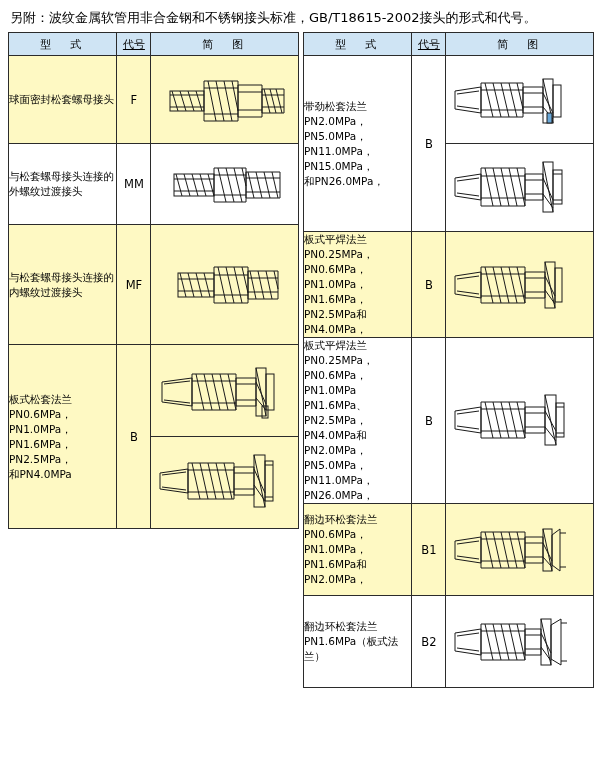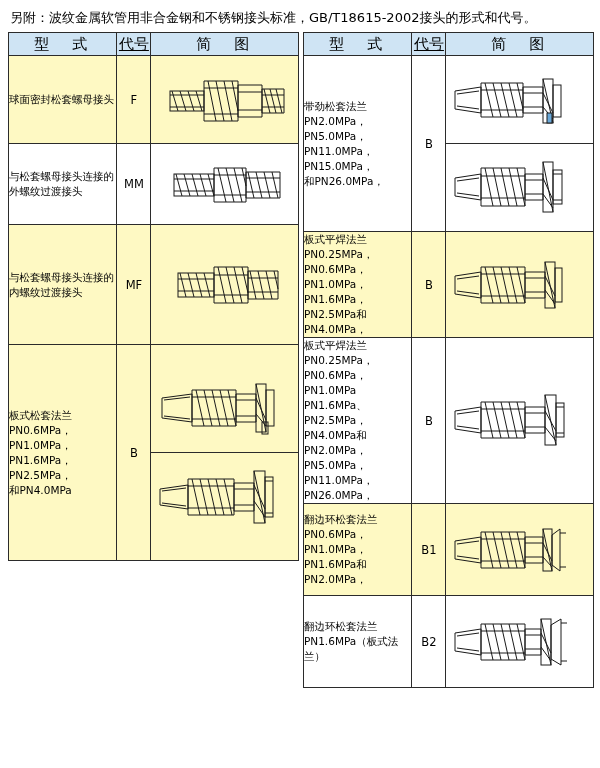--- a/index.html
+++ b/index.html
@@ -36,21 +36,21 @@
     border: 1px solid #2b2b2b;
   }
   table.main td, table.main th {
     border: 1px solid #2b2b2b;
     padding: 0;
     vertical-align: middle;
   }
   .hdr {
     background: #cfe4f4;
     text-align: center;
-    font-size: 15px;
+    font-size: 11px;
     height: 22px;
     letter-spacing: 4px;
     font-weight: normal;
   }
   .hdr.nosp { letter-spacing: 0px; text-decoration: underline; }
   .cell-text {
     font-size: 10.5px;
     line-height: 15px;
     padding: 4px 5px;
     text-align: left;
@@ -152,21 +152,21 @@
                     <path d="M64 22 l8 36 M72 22 l8 36 M80 22 l8 36 M88 22 l6 26"></path>
                     <path d="M94 26 L124 26 L124 54 L94 54 Z"></path>
                     <path d="M94 33 h30 M94 47 h30"></path>
                     <path d="M96 26 l6 28 M104 26 l6 28 M112 26 l6 28 M120 26 l4 18"></path>
                   </g>
                 </svg>
               </td>
             </tr>
 
 
-            <tr style="height:216px">
+            <tr style="height:184px">
               <td class="cell-text yellow" style="white-space:pre-line;">板式松套法兰
 PN0.6MPa，PN1.0MPa，
 PN1.6MPa，PN2.5MPa，
 和PN4.0MPa</td>
               <td class="code yellow">B</td>
               <td class="fig yellow" style="padding:0">
                 <div style="border-bottom:1px solid #2b2b2b;">
                   <svg width="146" height="88" viewBox="0 0 146 88">
                     <g fill="none" stroke="#1a1a1a" stroke-width="1">
                       <path d="M10 34 L40 30 L40 58 L10 54 Z"></path>

